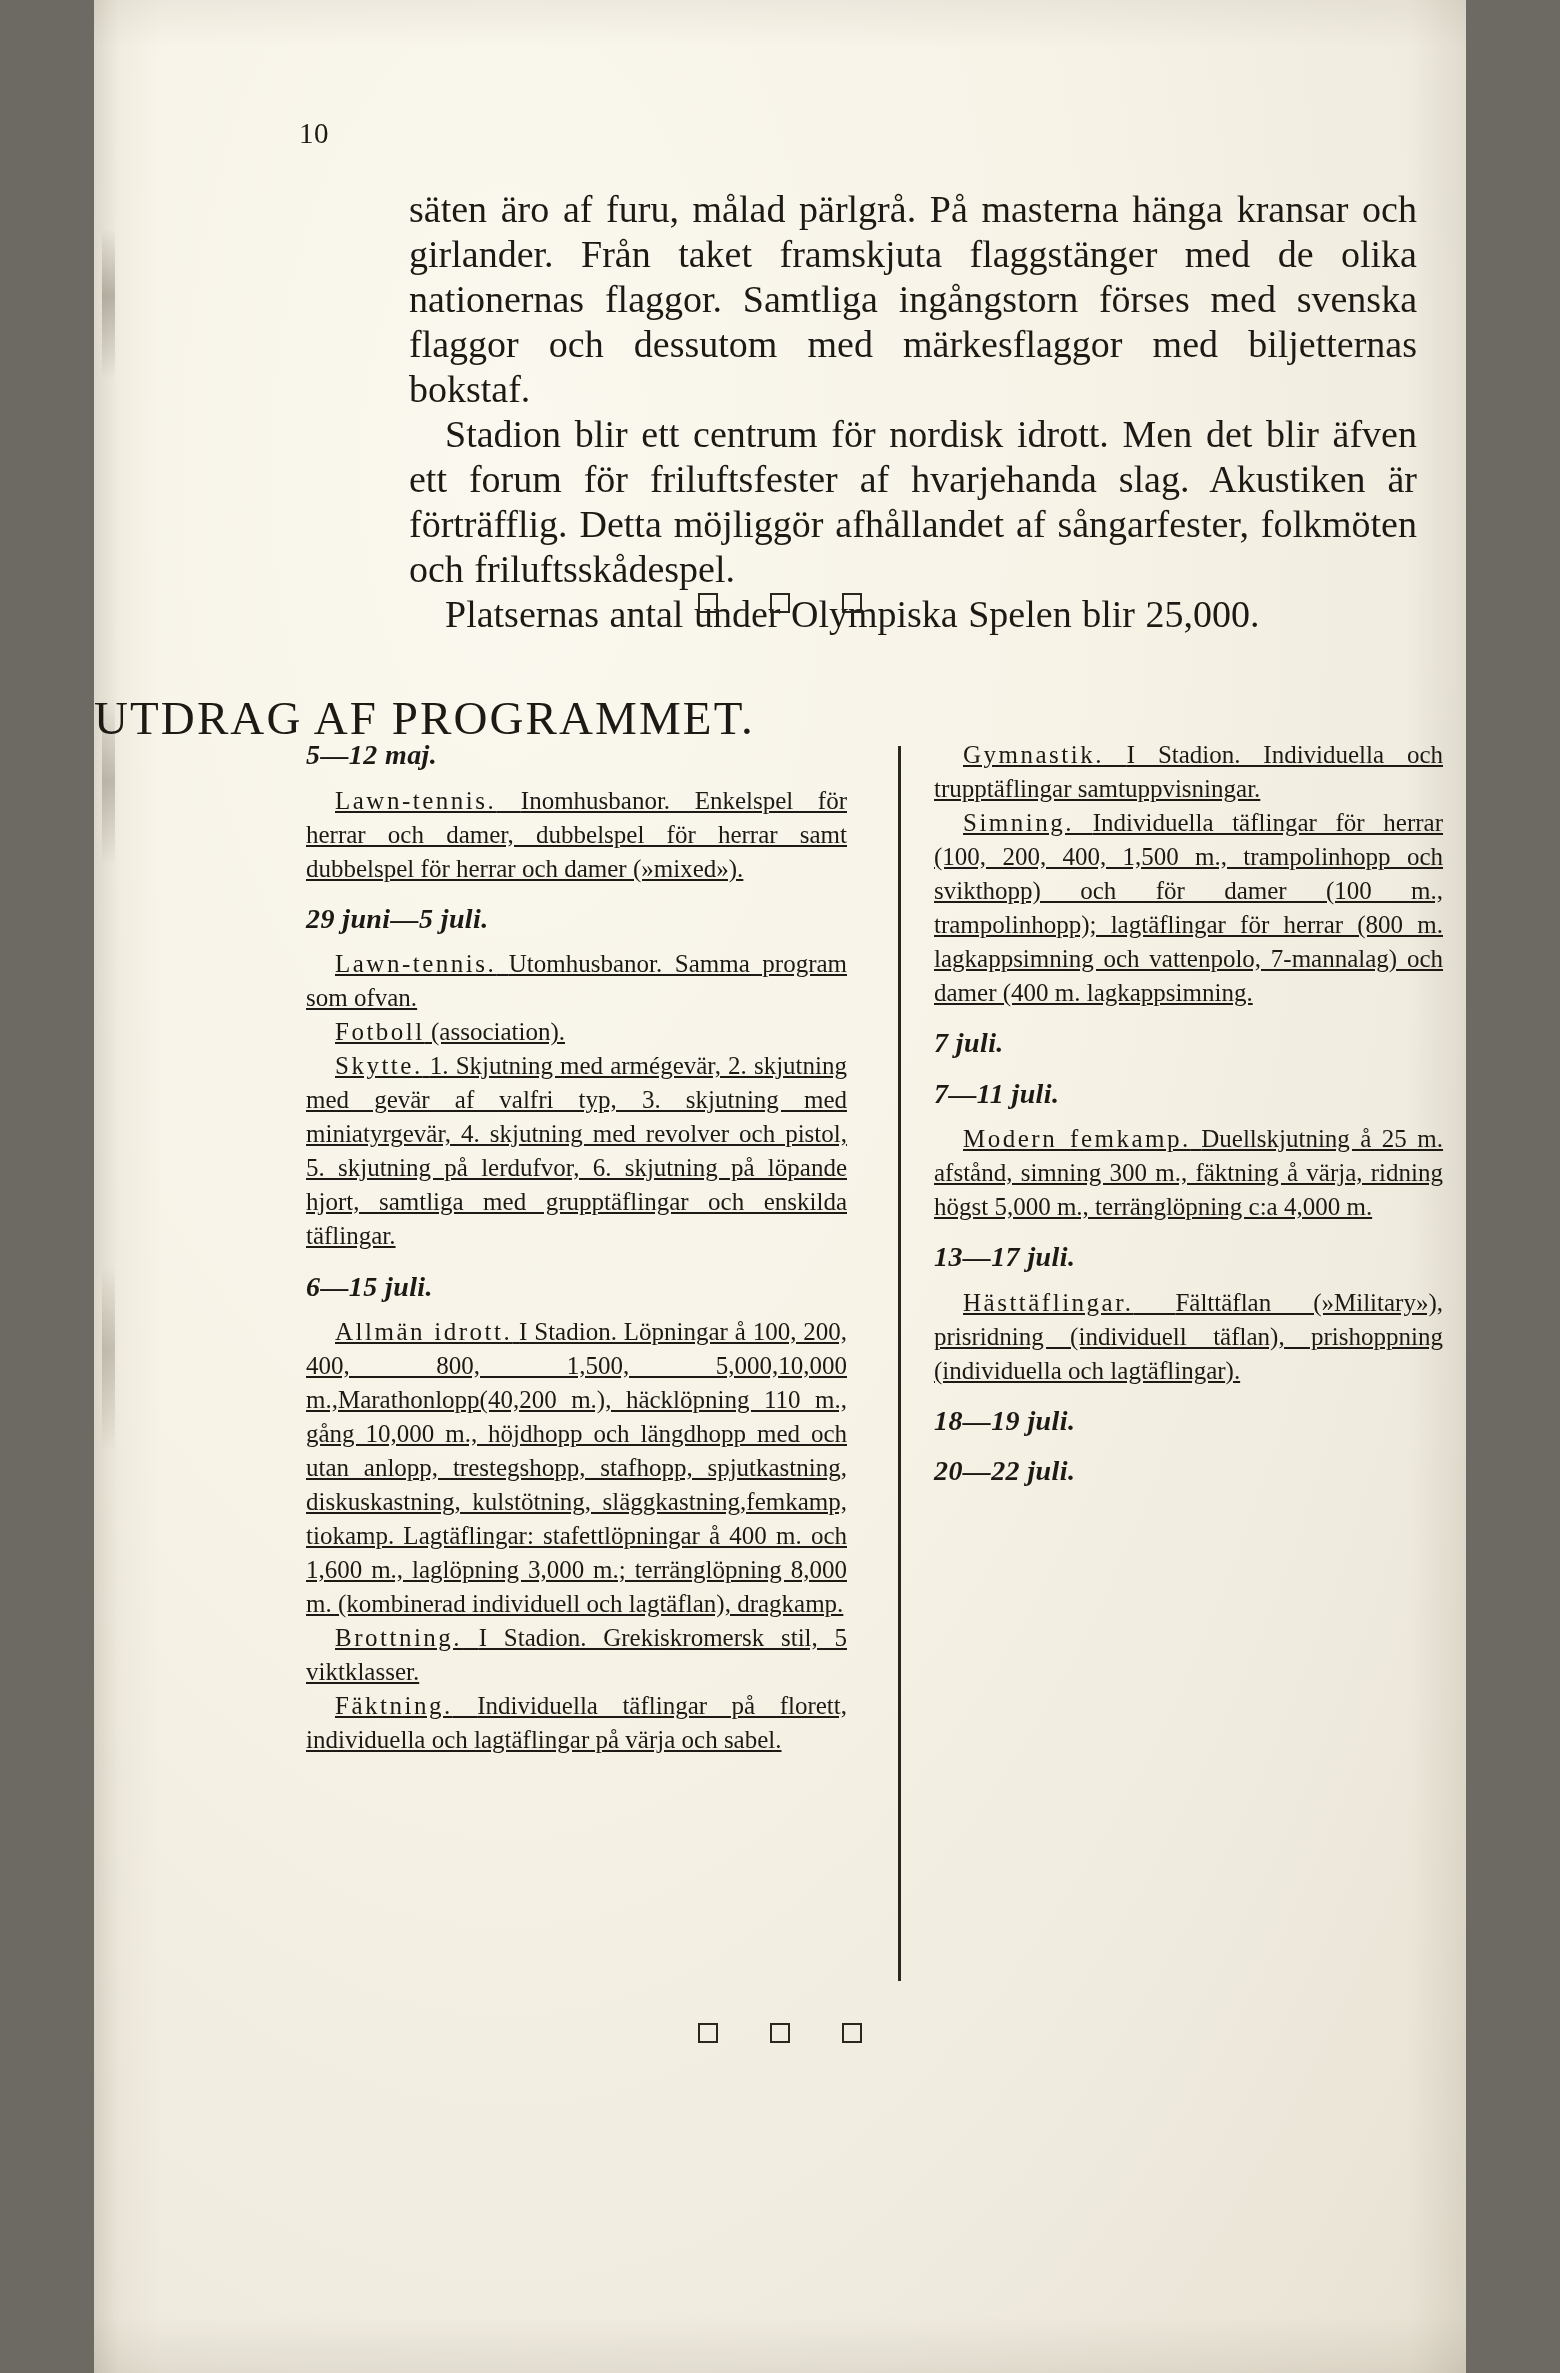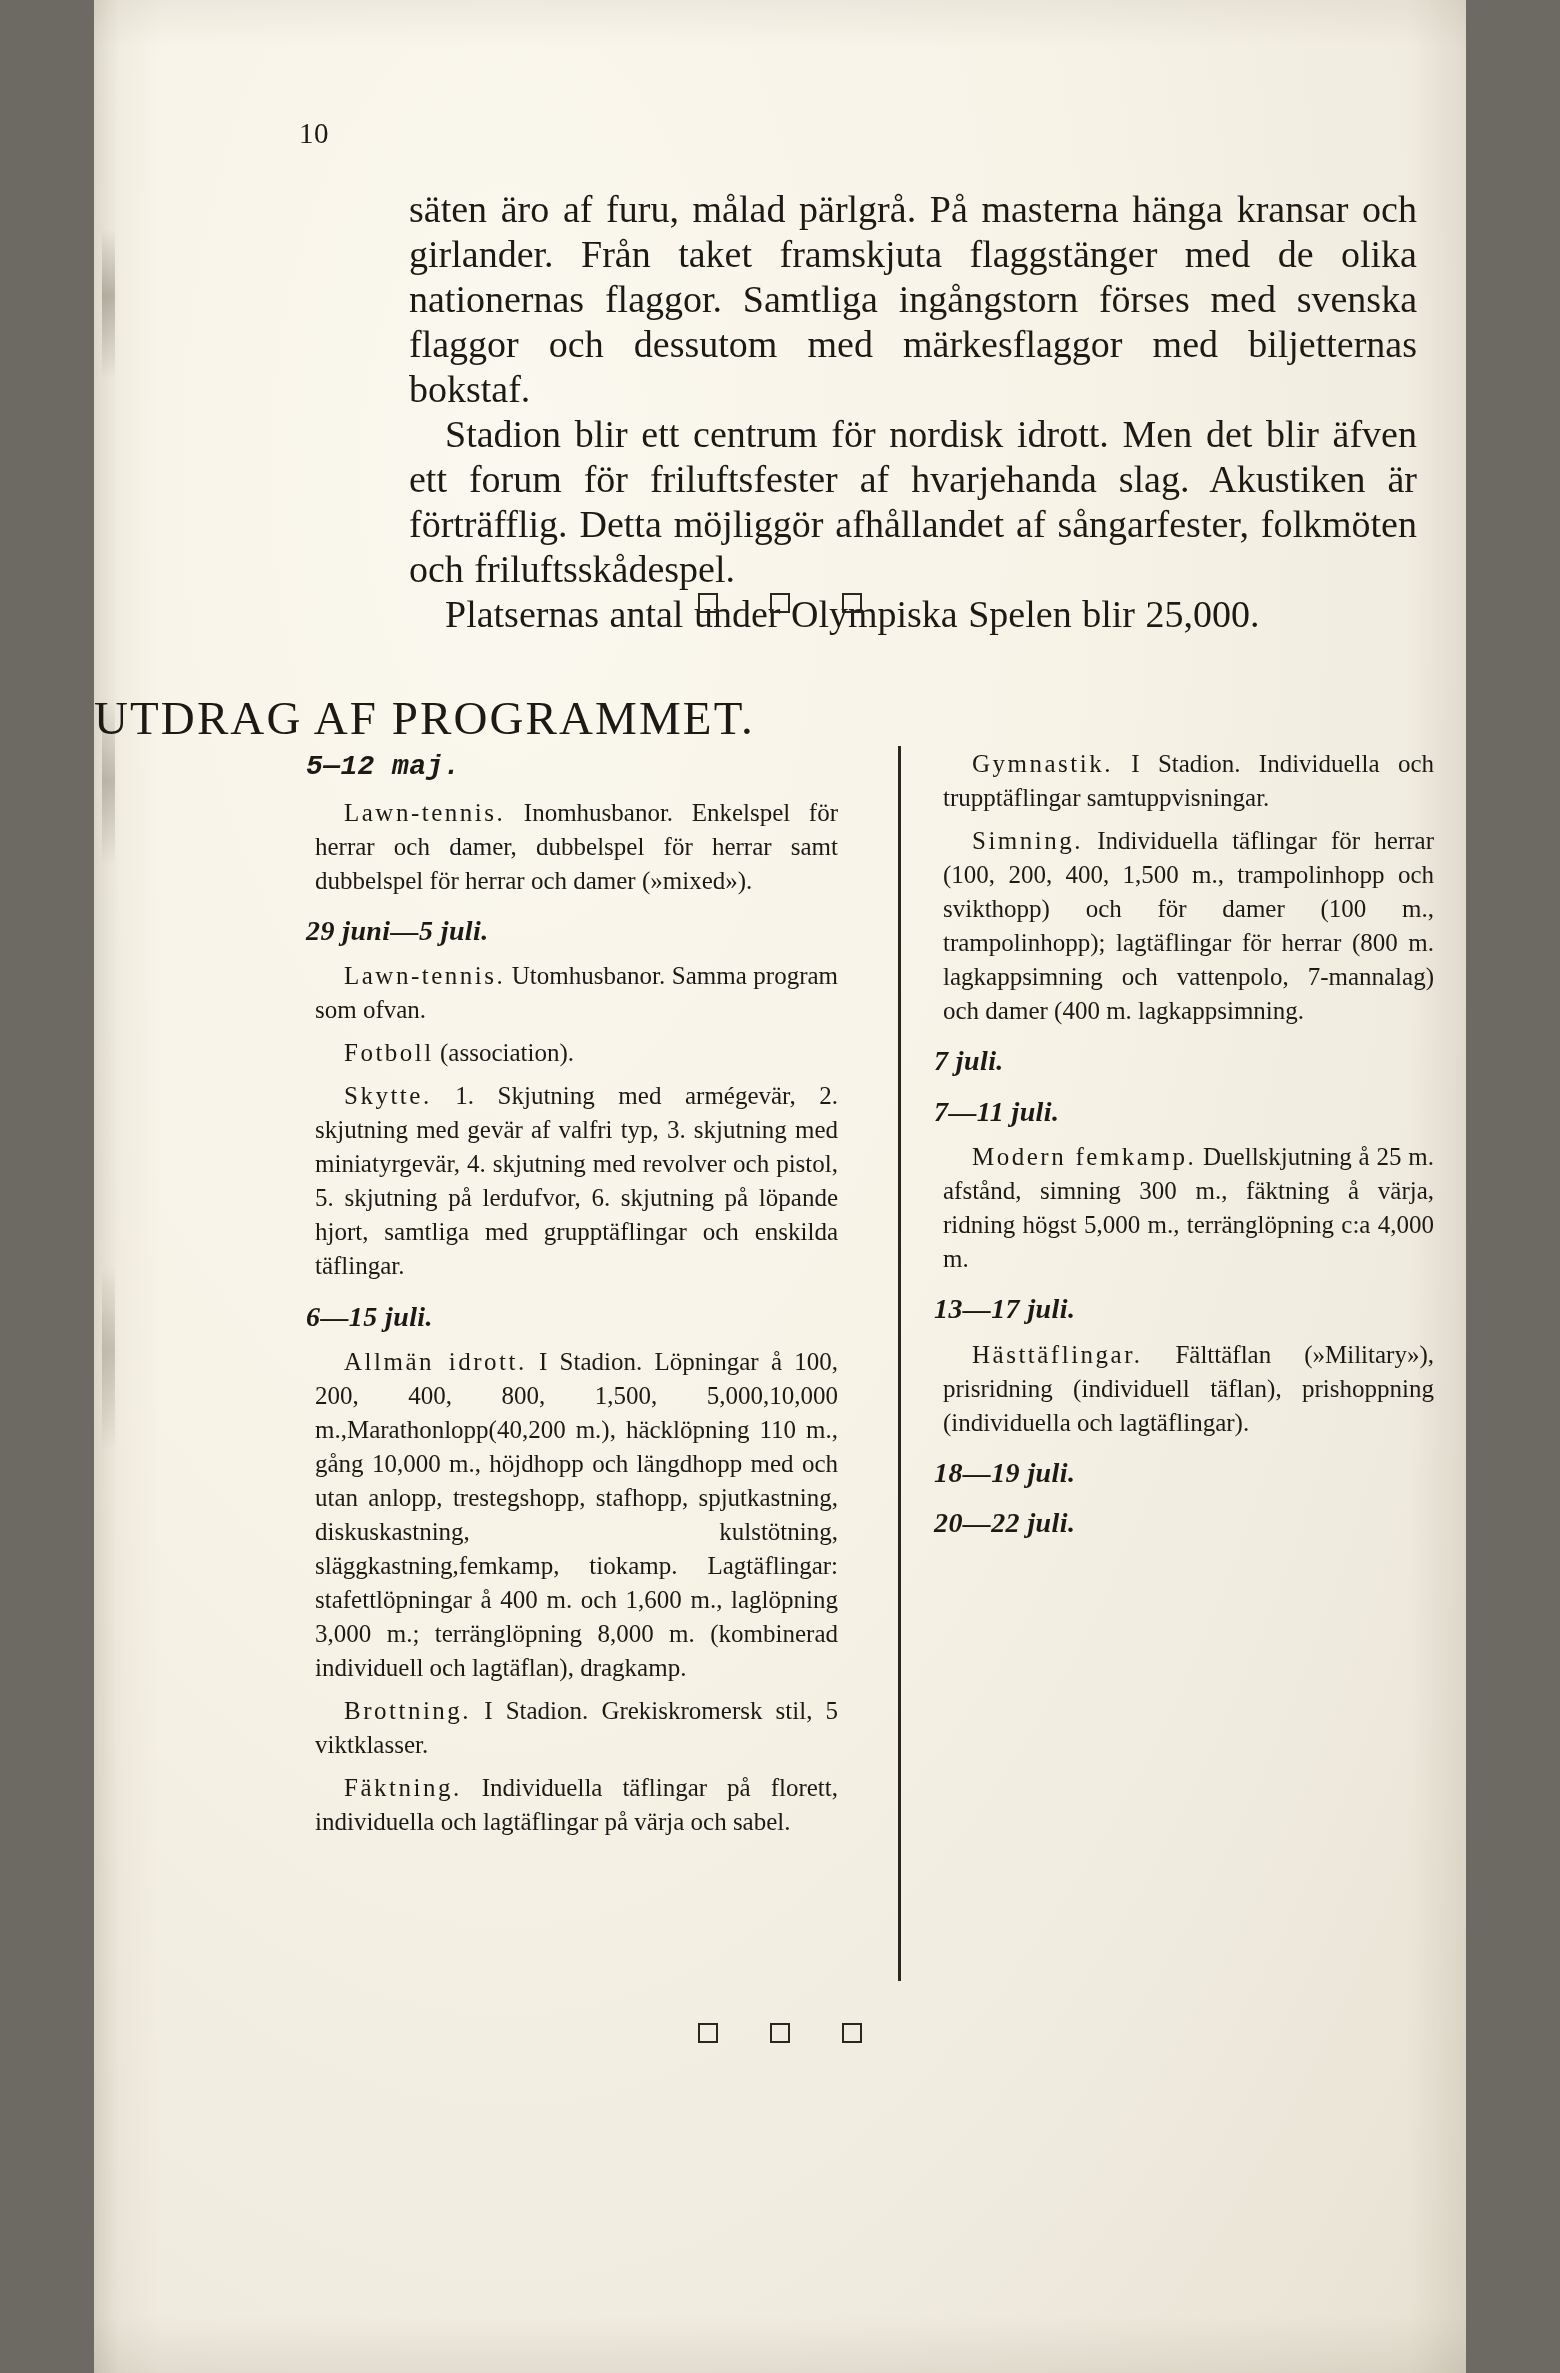--- a/index.html
+++ b/index.html
@@ -120,22 +120,22 @@
   .col-right { left: 628px; width: 509px; }
 
   .datehead {
     text-align: center;
     font-style: italic;
     font-weight: bold;
     font-size: 28px;
     letter-spacing: 0.4px;
     margin: 16.3px 0 11.5px 0;
   }
-  .col > .datehead:first-child { margin-top: 12px; font-family: Liberation Mono, monospace; }
-  .entry { margin: 9px; text-indent: 29px; }
+  .col > .datehead:first-child { margin-top: 0; }
+  .entry { margin: 0; text-indent: 29px; text-decoration: underline; }
   .ev {
     font-weight: normal;
     letter-spacing: 2.5px;
     font-family: "Liberation Serif", "DejaVu Serif", serif;
   }
 </style>
 </head>
 <body>
 
 <div class="page">

